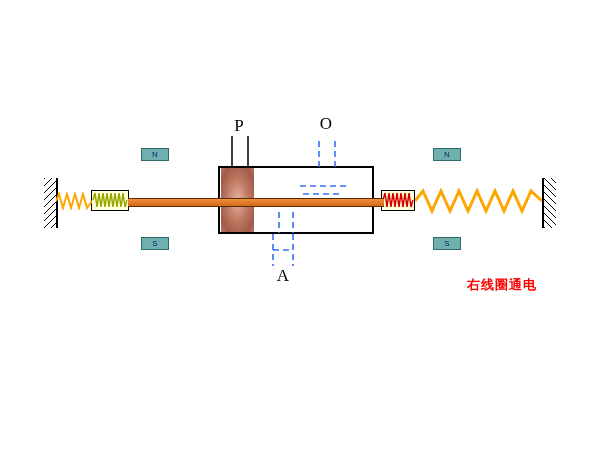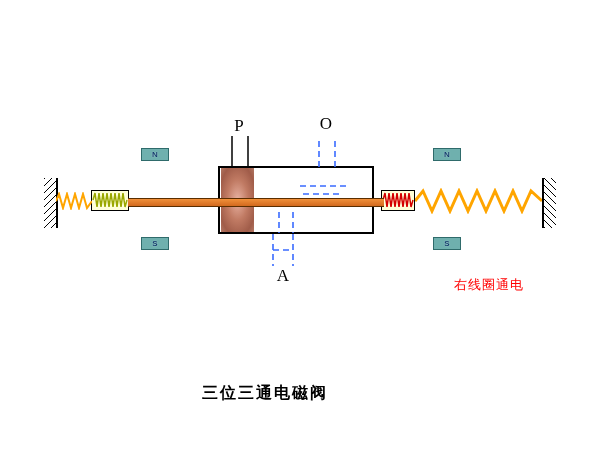--- a/index.html
+++ b/index.html
@@ -69,21 +69,21 @@
   .port-label{
     font-family:"Liberation Serif",serif;font-size:17px;color:#000;
     width:20px;text-align:center;z-index:5;
   }
   .port-label.p{left:229px;top:116px;}
   .port-label.o{left:316px;top:114px;}
   .port-label.a{left:273px;top:266px;}
 
   
   .status-label{
-    left:454px;top:276px;color:#ff0000;font-size:13px;font-weight:normal;
+    left:467px;top:276px;color:#ff0000;font-size:13px;font-weight:bold;
     letter-spacing:1px;
   }
   .diagram-title{
     left:202px;top:383px;color:#000;font-size:16px;font-weight:bold;
     font-family:"Liberation Serif",serif;letter-spacing:2px;
   }
 </style>
 </head>
 <body>
 
@@ -153,15 +153,14 @@
   <div class="abs magnet rb">
     <span>S</span>
   </div>
 
   <div class="abs port-label p">P</div>
   <div class="abs port-label o">O</div>
   <div class="abs port-label a">A</div>
 
   <div class="abs status-label">右线圈通电</div>
 
-  <div class="abs diagram-title">三位三通电磁阀</div>
 
 </div>
 
 </body></html>

